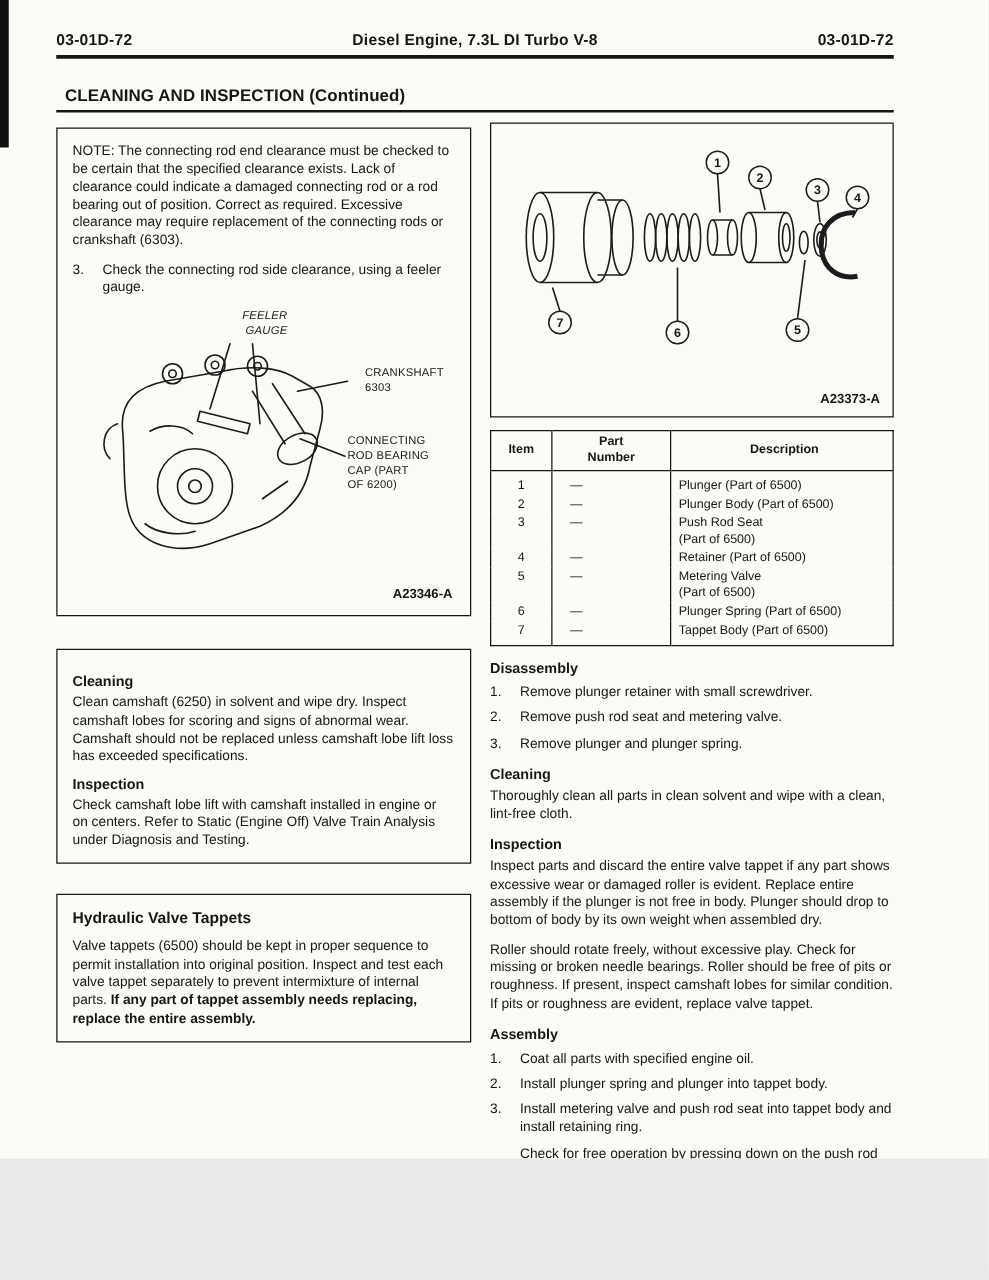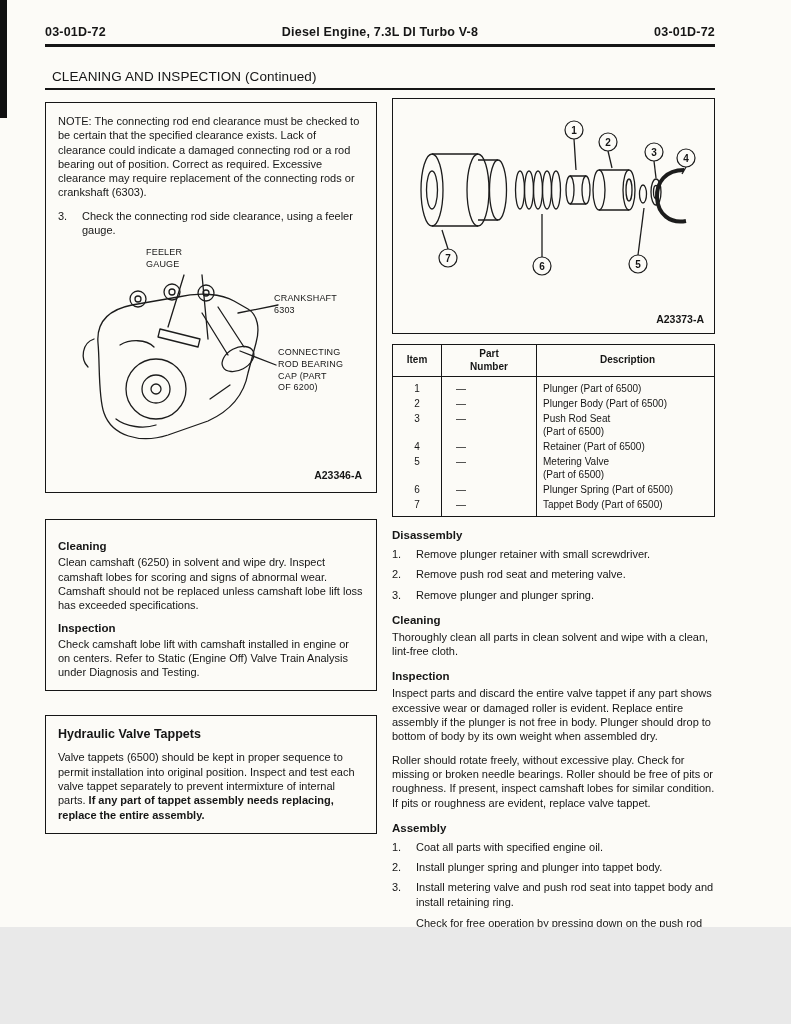--- a/index.html
+++ b/index.html
@@ -3,40 +3,40 @@
 <meta charset="utf-8">
 <style>
   html,body{margin:0;padding:0;background:#e9e9e9;}
   .page{position:relative;width:791px;height:927px;background:#fcfbf7;font-family:"Liberation Sans",sans-serif;color:#161616;overflow:hidden;}
   .scan-artifact{position:absolute;left:0;top:0;width:7px;height:118px;background:#101010;}
 
   .page-header{position:absolute;left:45px;top:25px;width:670px;display:flex;justify-content:space-between;align-items:baseline;font-size:12.5px;font-weight:bold;letter-spacing:.2px;}
   .rule{position:absolute;left:45px;width:670px;background:#161616;}
   .rule-top{top:44px;height:2.5px;}
   .rule-title{top:88px;height:2px;}
-  .section-title{position:absolute;left:46px;top:63px;font-size:13.5px;font-weight:normal;margin:6px;letter-spacing:.1px;}
+  .section-title{position:absolute;left:46px;top:63px;font-size:13.5px;font-weight:bold;margin:6px;letter-spacing:.1px;}
 
   .col{position:absolute;}
   .col-left{left:45px;top:102px;width:332px;}
   .col-right{left:392px;top:98px;width:323px;}
 
   .box{border:1.6px solid #161616;padding:11px 12px;}
   .note-box{margin-bottom:26px;}
   .camshaft-box{margin-bottom:24px;}
   .box-title{font-size:12.5px;font-weight:bold;margin:0 0 9px;}
   .sub-heading{font-size:11.5px;font-weight:bold;margin:9px 0 3px;}
   .body-text{font-size:11px;line-height:1.3;margin:0;}
   .mt8{margin-top:9px;}
   .step{display:flex;font-size:11px;line-height:1.3;margin-top:9px;}
   .step .num{flex:none;width:24px;}
 
   .figure{position:relative;margin-top:10px;height:234px;}
   .fig-label{position:absolute;font-size:9px;line-height:1.3;white-space:pre-line;letter-spacing:.2px;}
-  .label-feeler{left:88px;top:0;width:84px;text-align:left;}
-  .label-crank{left:216px;top:46px;}
+  .label-feeler{left:88px;top:0;width:84px;text-align:right;font-style:italic;}
+  .label-crank{left:234px;top:46px;}
   .label-rodcap{left:220px;top:100px;}
   .fig-id{position:absolute;right:2px;bottom:0;font-size:10.5px;font-weight:bold;}
 
   .figure-box{position:relative;padding:9px;height:216px;margin-bottom:10px;}
   .figure-box .fig-id{right:10px;bottom:8px;}
 
   .parts-table{width:100%;border-collapse:collapse;border:1.6px solid #161616;font-size:10px;}
   .parts-table th{font-weight:bold;text-align:center;vertical-align:middle;padding:3px 4px;border-bottom:1.6px solid #161616;line-height:1.25;}
   .parts-table th,.parts-table td{border-left:1.6px solid #161616;}
   .parts-table th:first-child,.parts-table td:first-child{border-left:none;}

